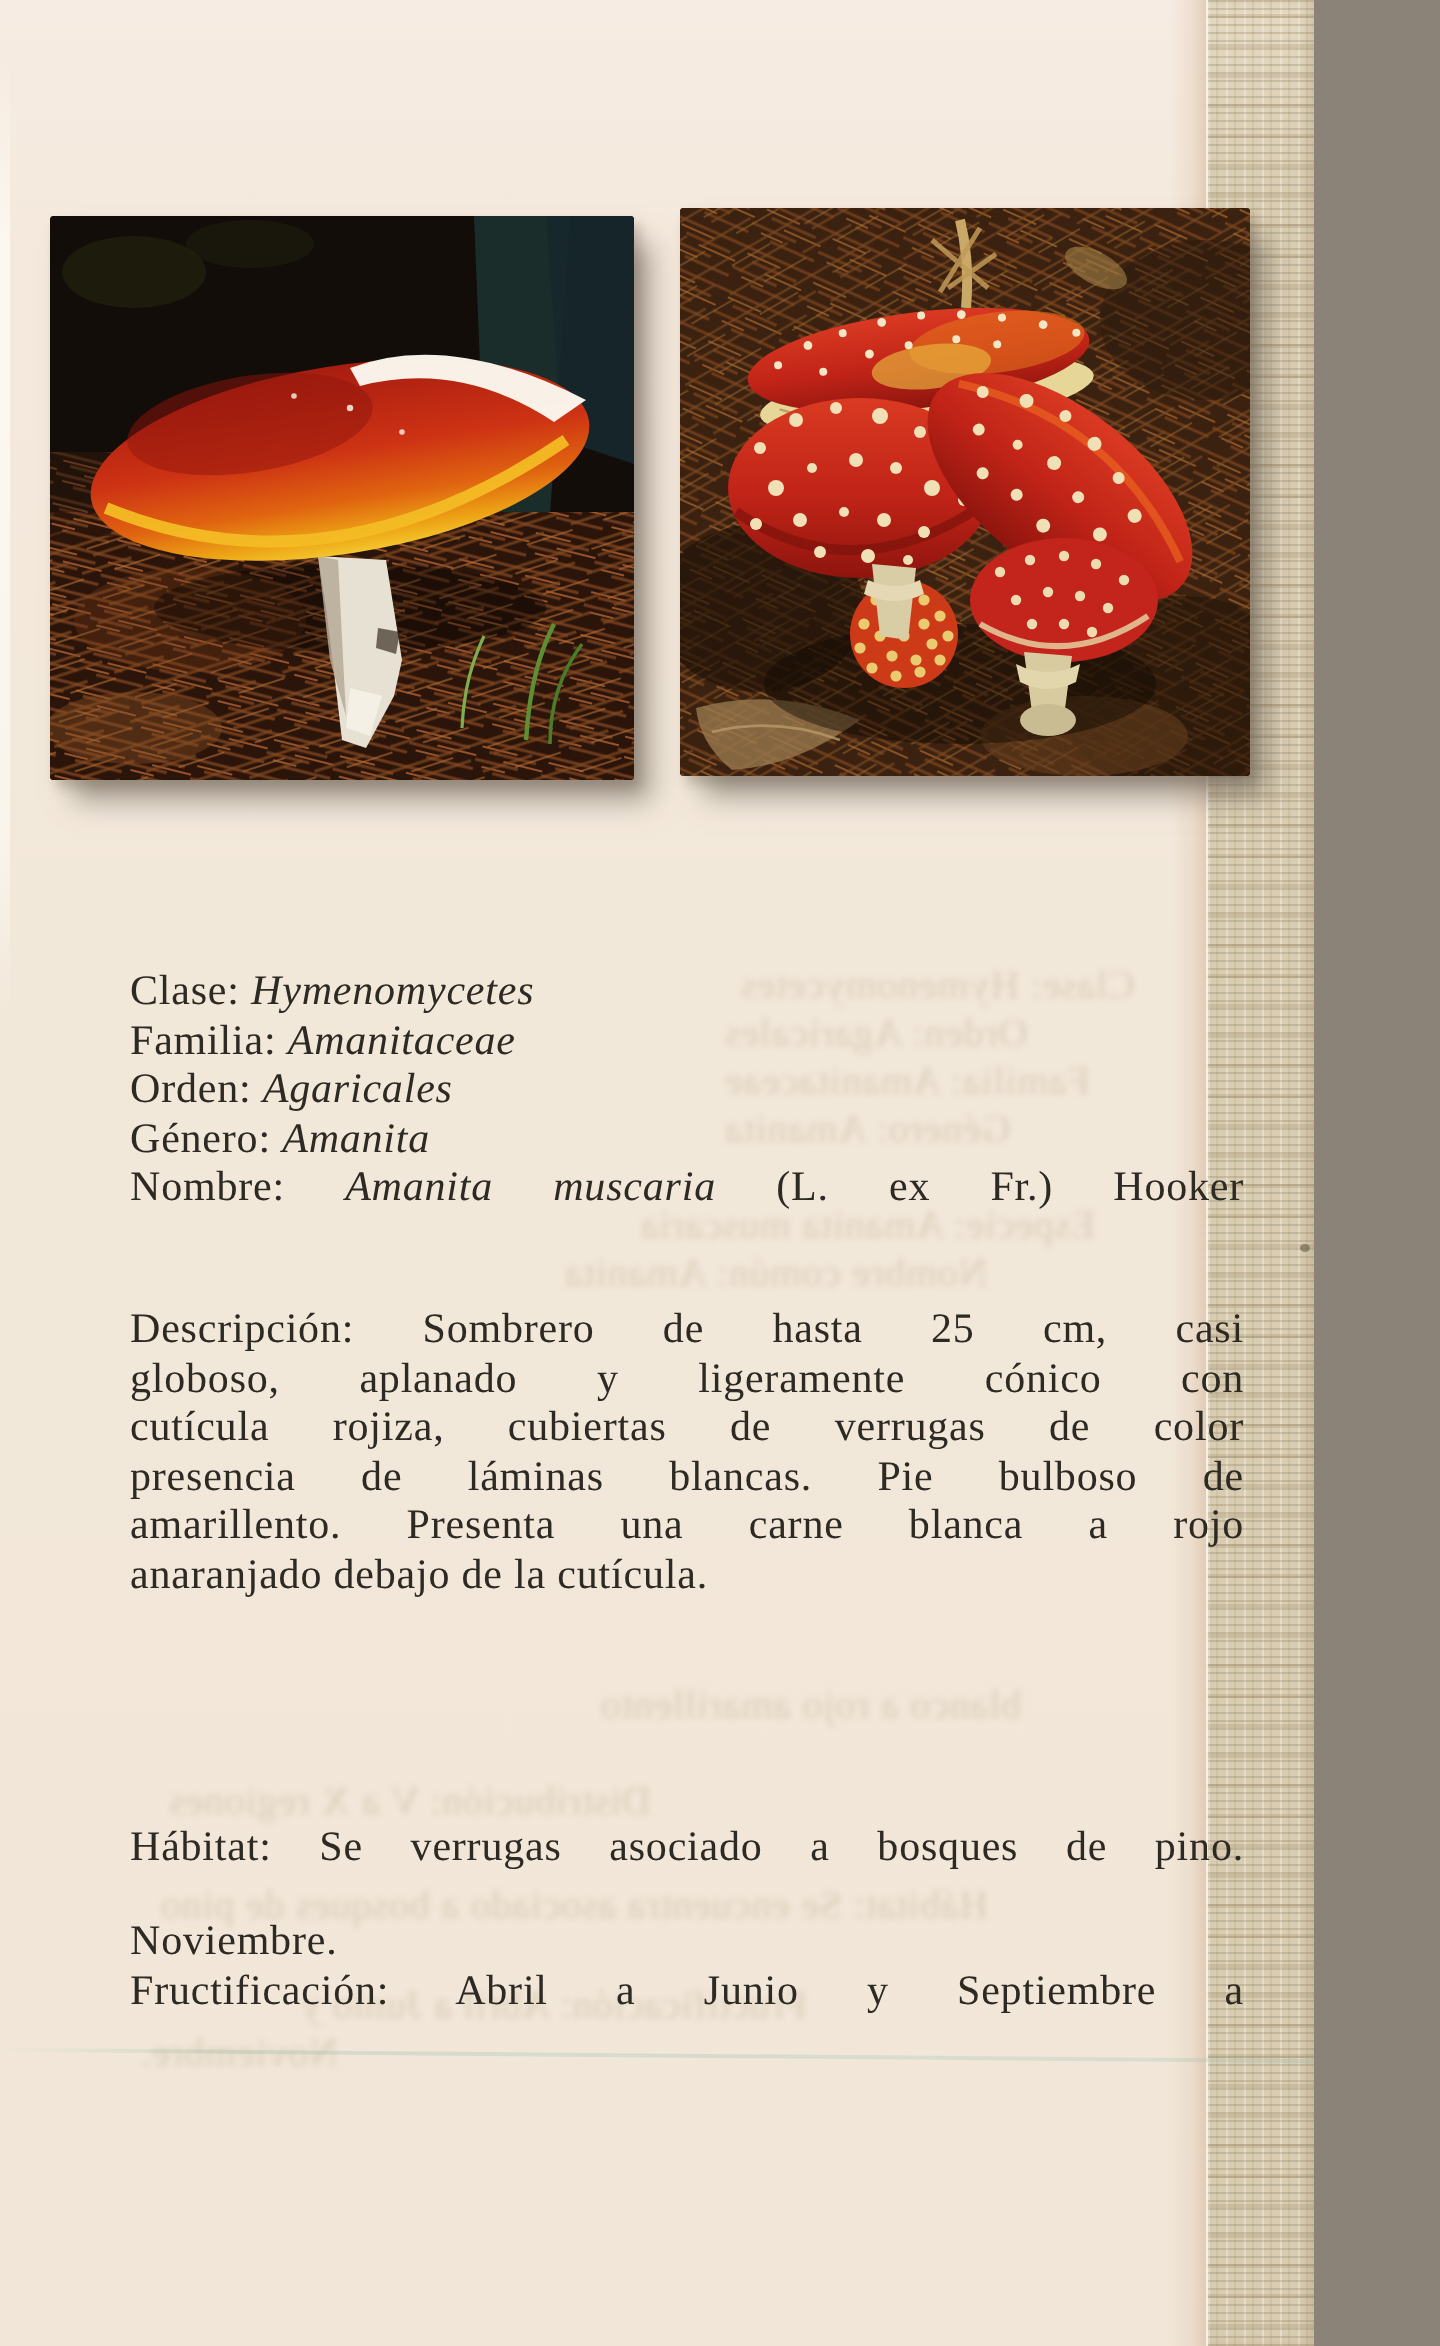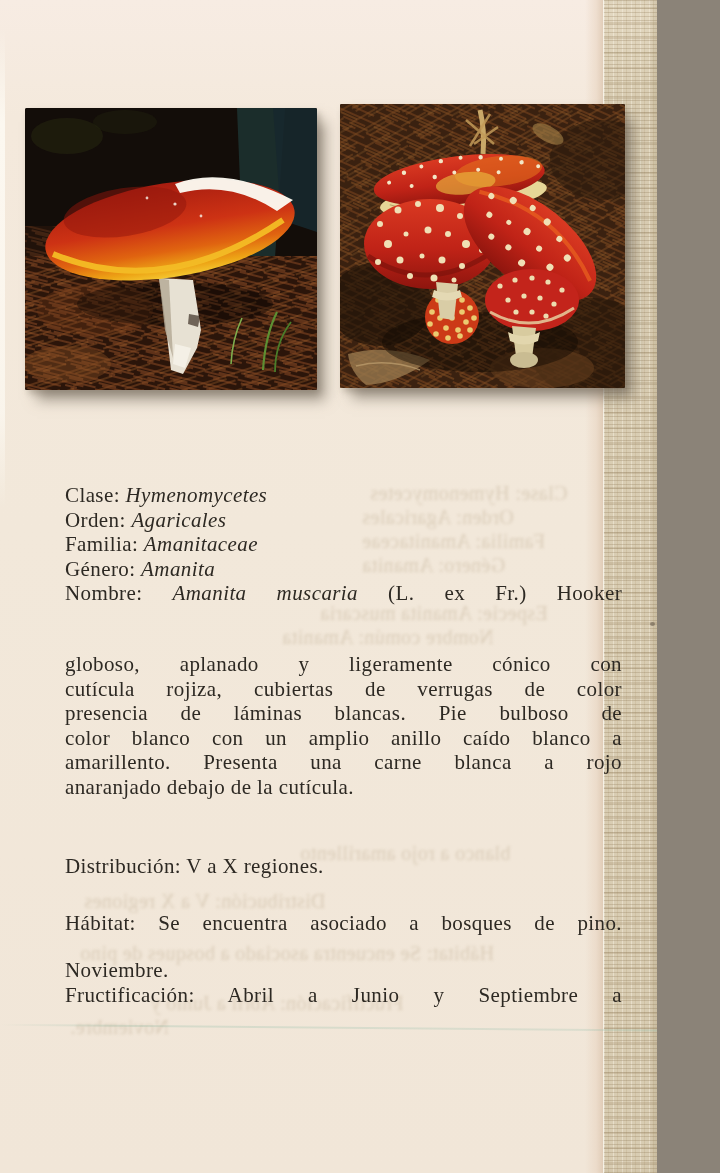--- a/index.html
+++ b/index.html
@@ -314,38 +314,35 @@
       <div>Nombre común: Amanita</div>
       <div>blanco a rojo amarillento</div>
       <div>Distribución: V a X regiones</div>
       <div>Hábitat: Se encuentra asociado a bosques de pino</div>
       <div>Fructificación: Abril a Junio y</div>
       <div>Noviembre.</div>
     </div>
 
   <div id="taxonomy" class="text-col">
       <div class="line"><span>Clase:</span> <i>Hymenomycetes</i></div>
+      <div class="line"><span>Familia:</span> <i>Amanitaceae</i></div>
       <div class="line"><span>Orden:</span> <i>Agaricales</i></div>
-      <div class="line"><span>Familia:</span> <i>Amanitaceae</i></div>
       <div class="line"><span>Género:</span> <i>Amanita</i></div>
       <div class="line j"><span>Nombre:</span> <i>Amanita muscaria</i> <span>(L. ex Fr.) Hooker</span></div>
     </div>
   <div id="description" class="text-col">
+      <div class="line j">Descripción: Sombrero de hasta 25 cm, casi</div>
       <div class="line j">globoso, aplanado y ligeramente cónico con</div>
       <div class="line j">cutícula rojiza, cubiertas de verrugas de color</div>
       <div class="line j">presencia de láminas blancas. Pie bulboso de</div>
-      <div class="line j">color blanco con un amplio anillo caído blanco a</div>
       <div class="line j">amarillento. Presenta una carne blanca a rojo</div>
       <div class="line">anaranjado debajo de la cutícula.</div>
     </div>
-  <div id="distribucion" class="text-col">
-      <div class="line">Distribución: V a X regiones.</div>
-    </div>
   <div id="habitat" class="text-col">
-      <div class="line j">Hábitat: Se encuentra asociado a bosques de pino.</div>
+      <div class="line j">Hábitat: Se verrugas asociado a bosques de pino.</div>
     </div>
   <div id="fructificacion" class="text-col">
       <div class="line">Noviembre.</div>
       <div class="line j">Fructificación: Abril a Junio y Septiembre a</div>
     </div>
 
   <div class="pagenum">17</div>
 </div>
 
 </body></html>

